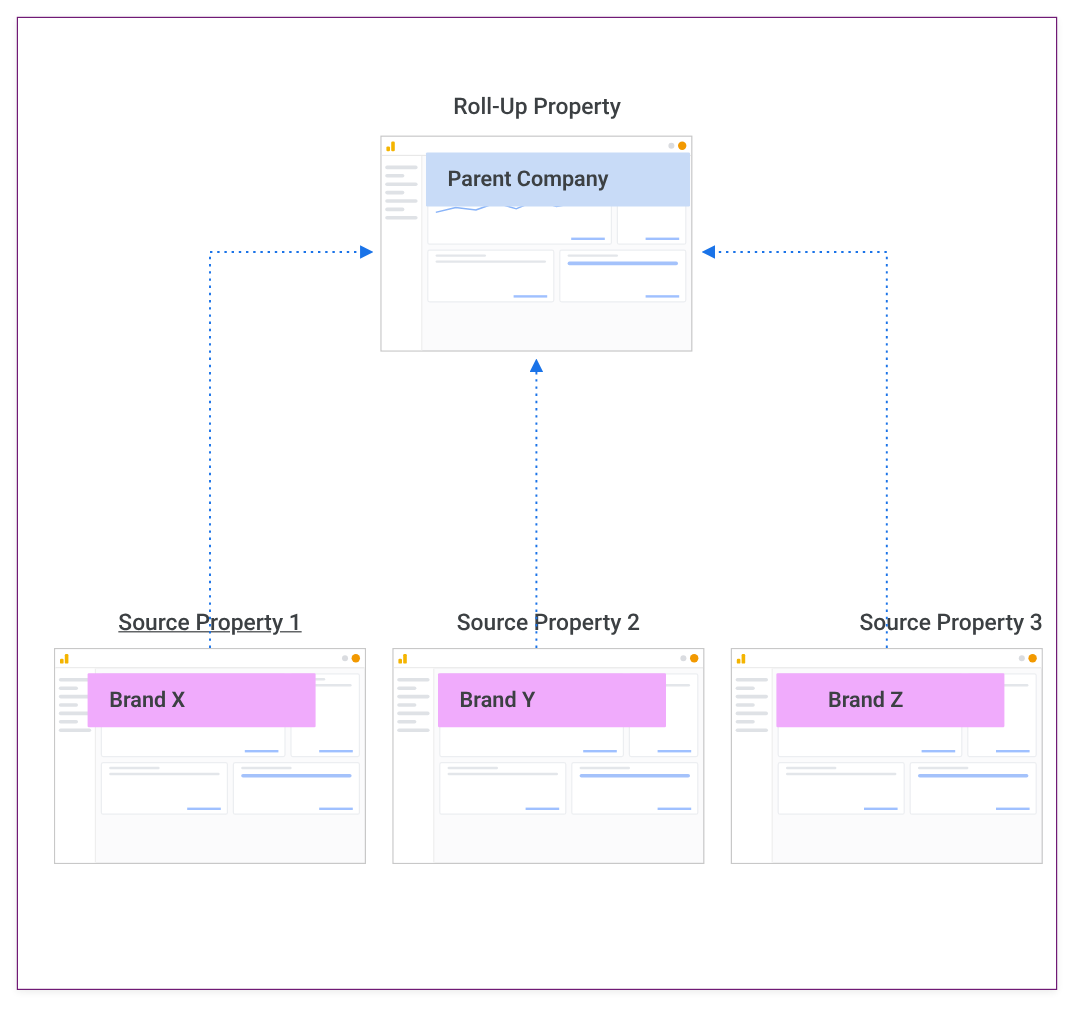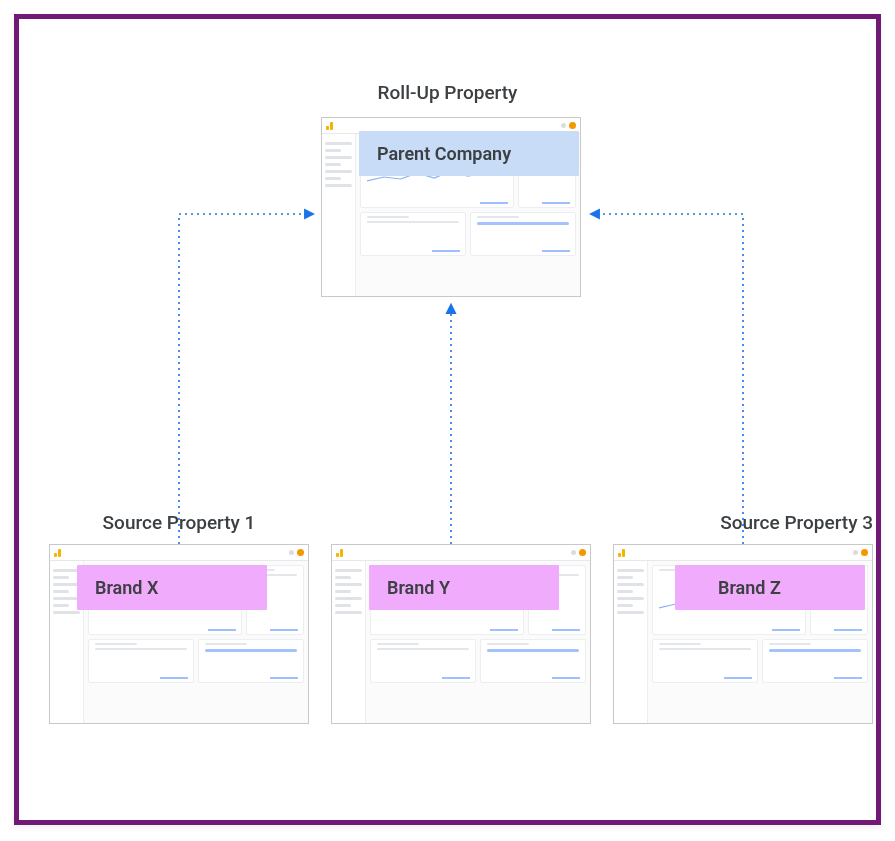--- a/index.html
+++ b/index.html
@@ -9,33 +9,33 @@
     width: 895px;
     height: 841px;
     position: relative;
   }
   .canvas {
     position: absolute;
     top: 14px;
     left: 14px;
     width: 867px;
     height: 811px;
-    border: 5px solid #701a75;
+    border: 1px solid #701a75;
     box-shadow: 0 2px 6px rgba(0,0,0,0.08);
     background: #fff;
   }
   .title {
     position: absolute;
     text-align: center;
     font-size: 19px;
     font-weight: 500;
     color: #3c4043;
   }
   .rollup-title { top: 62px; left: 0; width: 100%; }
-  .src-title-1 { top: 492px; left: 30px; width: 260px; }
+  .src-title-1 { top: 492px; left: 30px; width: 260px; text-decoration: underline; }
   .src-title-2 { top: 492px; left: 312px; width: 260px; }
   .src-title-3 { top: 492px; left: 594px; width: 260px; text-align: right; }
 
   .dashboard {
     position: absolute;
     width: 260px;
     height: 180px;
     border: 1px solid #c8c8c8;
     background: #fbfbfc;
     overflow: hidden;
@@ -126,21 +126,21 @@
   .chip-parent {
     top: 112px; left: 340px; width: 220px;
     background: #c8dbf7;
   }
   .chip-brand {
     width: 190px;
     background: #f0abfc;
   }
   .chip-x { top: 546px; left: 58px; }
   .chip-y { top: 546px; left: 350px; }
-  .chip-z { top: 546px; left: 656px; padding-left: 43px; }
+  .chip-z { top: 546px; left: 632px; padding-left: 43px; }
 
   svg.connectors {
     position:absolute;
     top:0; left:0;
     width:867px; height:811px;
     pointer-events:none;
   }
 </style>
 </head>
 <body>
@@ -195,20 +195,21 @@
             <div class="corner-link"></div>
           </div>
         </div>
       </div>
     </div>
   </div>
 
   <div class="chip chip-parent">Parent Company</div>
 
   <div class="title src-title-1">Source Property 1</div>
+  <div class="title src-title-2">Source Property 2</div>
   <div class="title src-title-3">Source Property 3</div>
 
   <div class="dashboard dash-1">
     <div class="dash-header">
         <span class="ga-logo"></span>
         <span class="spacer"></span>
         <span class="dot"></span>
         <span class="dot orange"></span>
       </div>
     <div class="dash-body">

